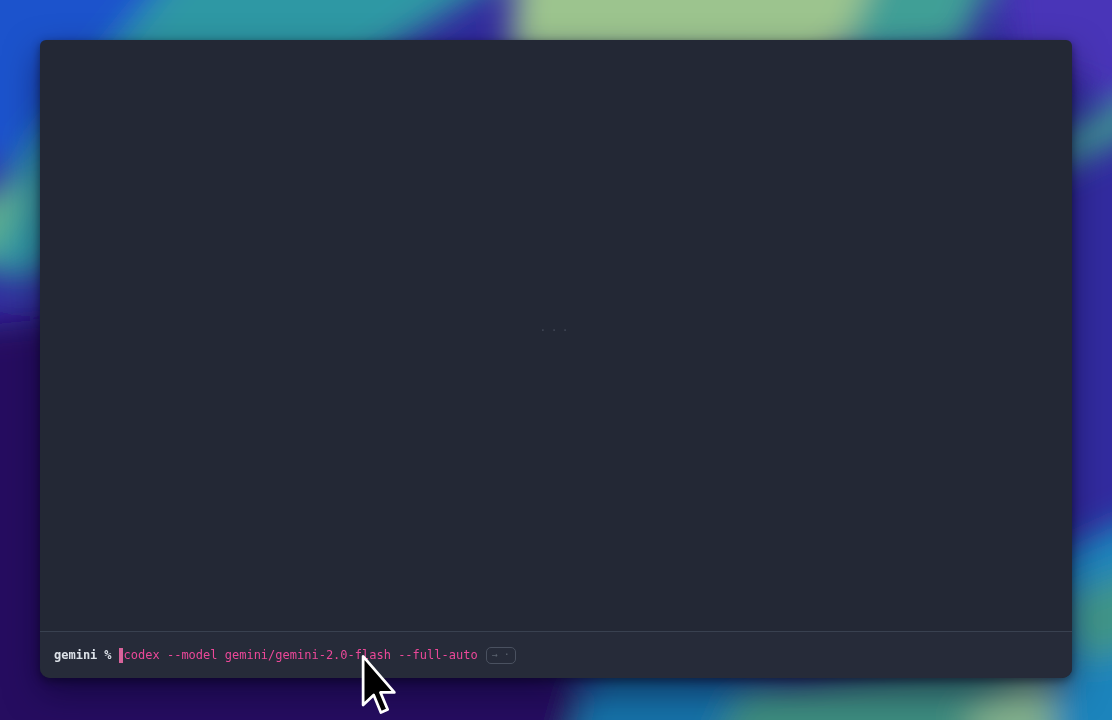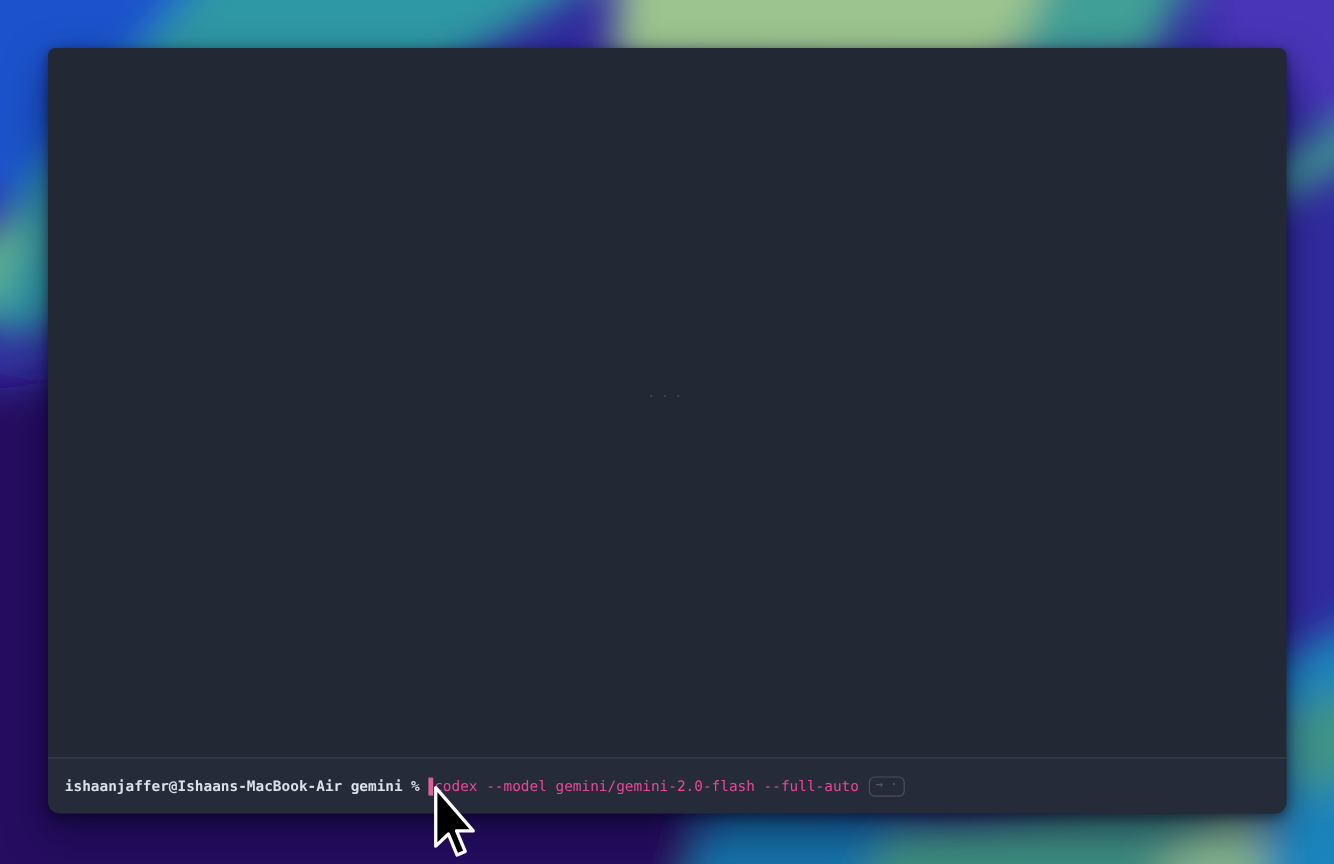--- a/index.html
+++ b/index.html
@@ -113,20 +113,20 @@
   </g>
 </svg>
 
 <div class="terminal-window">
 
   <div class="terminal-output">
     <div class="output-ellipsis">···</div>
   </div>
 
   <div class="prompt-bar">
-    <span class="prompt-user">ishaanjaffer@Ishaans-MacBook-Air</span><span class="prompt-dir">gemini</span><span class="prompt-symbol">%</span><span class="prompt-cursor"></span><span class="prompt-suggestion">codex --model gemini/gemini-2.0-flash --full-auto</span><span class="hint-badge">→ ·</span>
+    <span class="prompt-dir">gemini</span><span class="prompt-symbol">%</span><span class="prompt-cursor"></span><span class="prompt-suggestion">codex --model gemini/gemini-2.0-flash --full-auto</span><span class="hint-badge">→ ·</span>
   </div>
 
 </div>
 
 <svg class="mouse-pointer" viewBox="0 0 34 58" aria-hidden="true">
   <polygon points="2,2 2,48 12,38.5 18.8,55 25.2,52.2 18.4,36 31.5,36" fill="#000000" stroke="#ffffff" stroke-width="2.6" stroke-linejoin="round"></polygon>
 </svg>
 
 </body></html>

